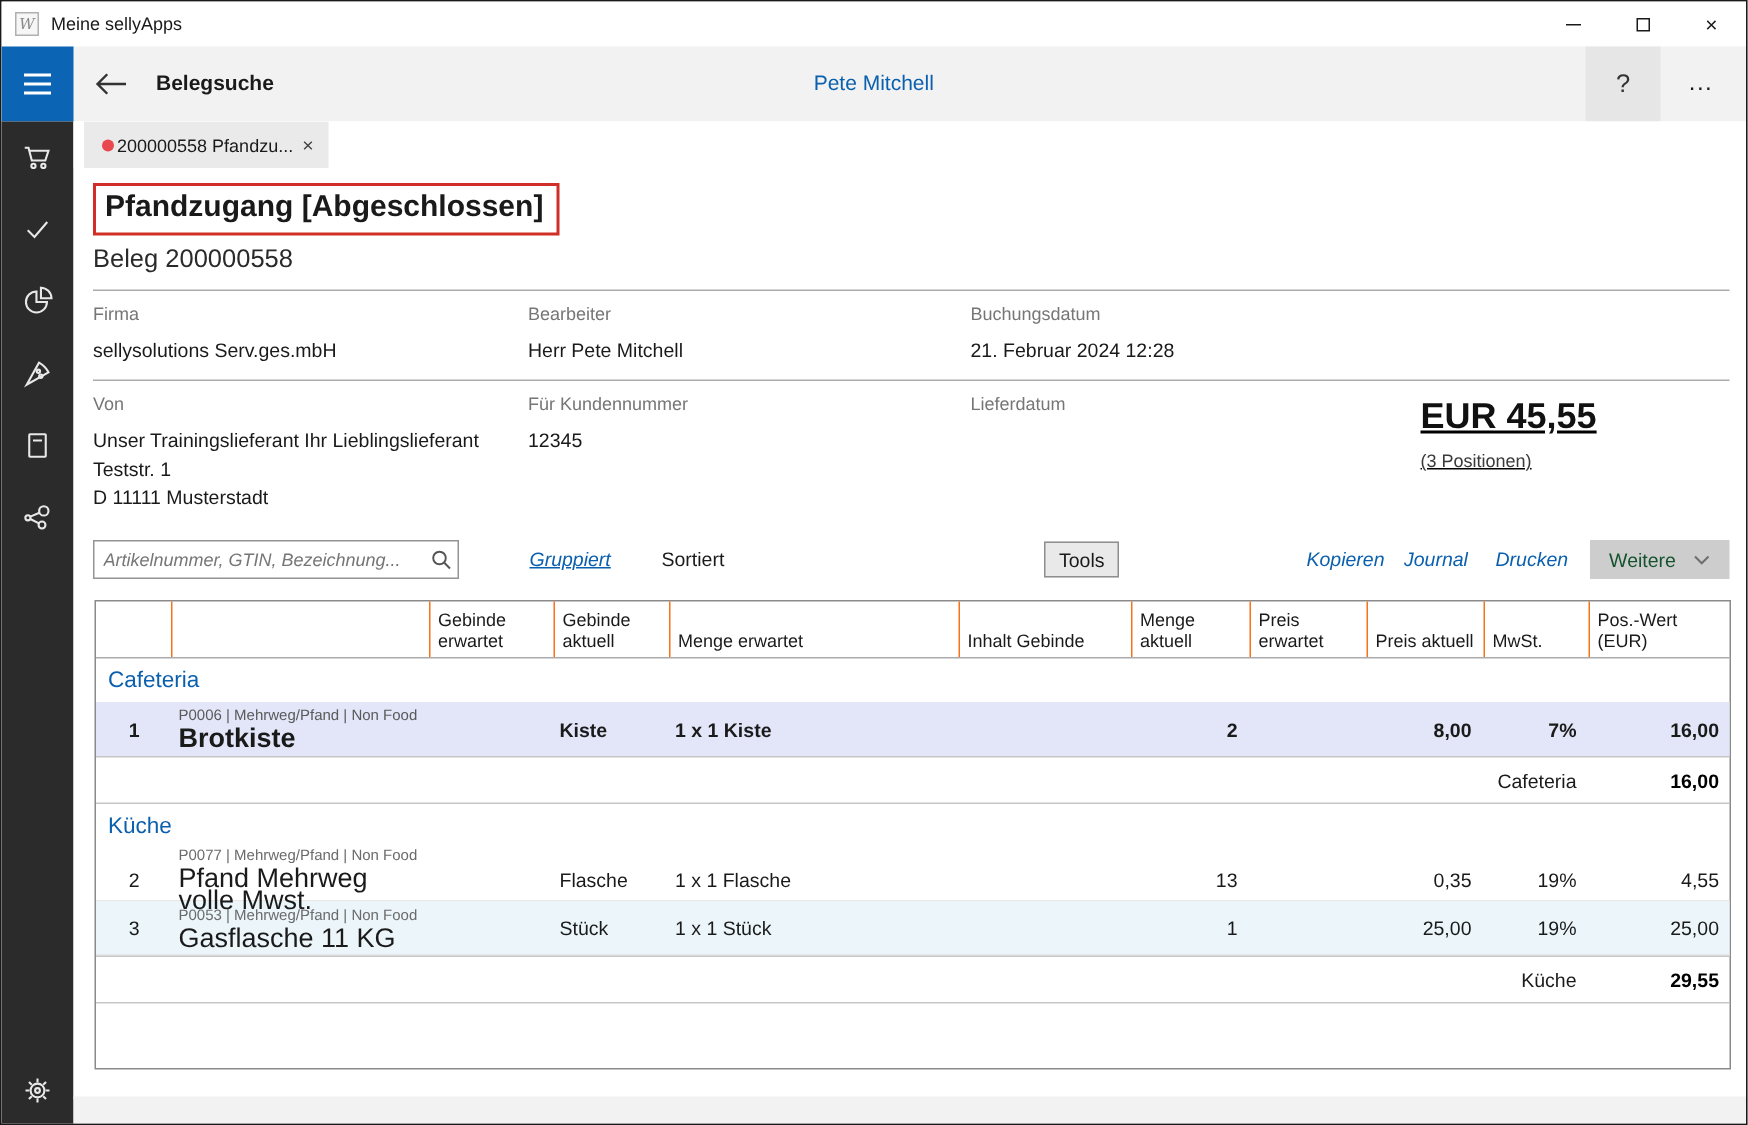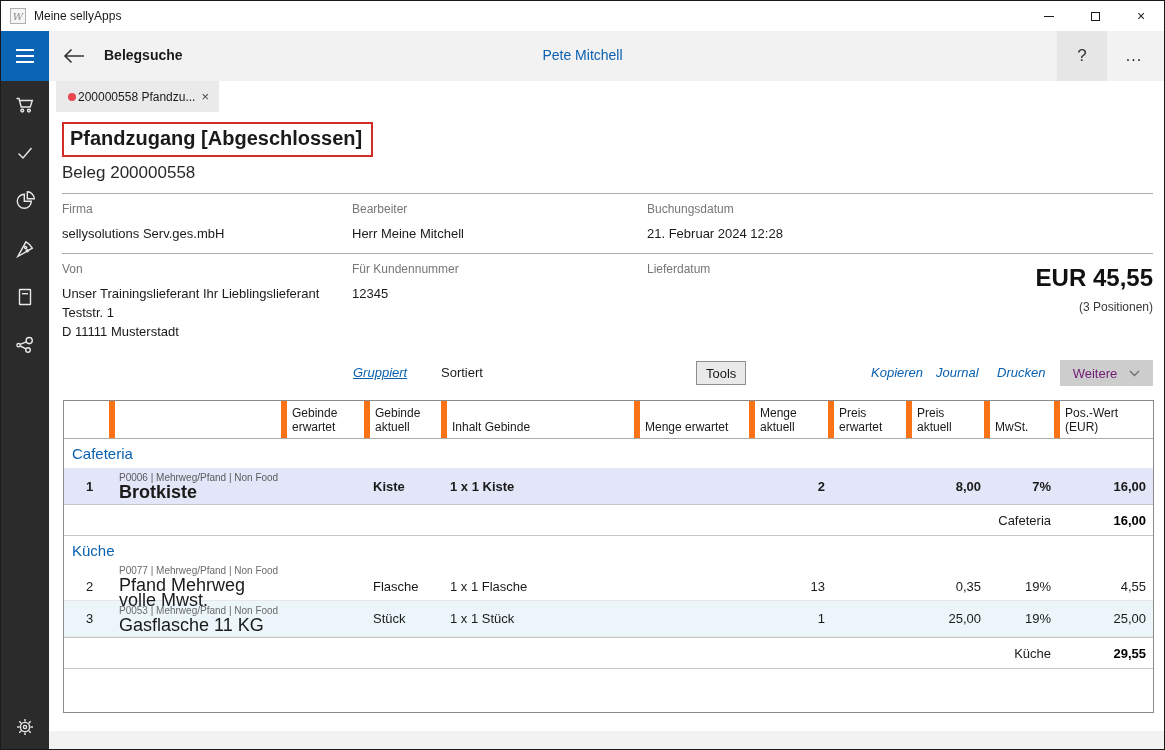--- a/index.html
+++ b/index.html
@@ -47,45 +47,45 @@
   
   .doc-title-box { display:inline-block; margin:10px 0 0 13px; border:2px solid #D02E26; padding:3px 9px 5px 6px; }
   .doc-title { font-size:20px; font-weight:bold; color:#1a1a1a; }
   .doc-number { margin:6px 0 0 13px; font-size:17px; color:#2a2a2a; }
 
   
   .info { margin:10px 13px 0 13px; }
   .info-row { display:grid; grid-template-columns:290px 295px 300px 1fr; border-top:1px solid #ABABAB; padding:8px 0 10px 0; }
   .lbl { font-size:12px; color:#767676; margin-bottom:8px; }
   .val { font-size:13px; color:#1a1a1a; line-height:19px; }
-  .total-cell { text-align:right; padding-top:2px; }
+  .total-cell { padding-top:2px;text-decoration:underline; }
   .total-amount { font-size:24px; font-weight:bold; color:#111; }
   .total-pos { font-size:12px; color:#3a3a3a; margin-top:8px; }
 
   
   .toolbar { position:relative; height:30px; margin-top:8px; }
   .search-box { position:absolute; left:13px; top:1px; width:244px; height:26px; border:1px solid #949494; background:#fff; display:flex; align-items:center; }
   .search-box input { flex:1; border:none; outline:none; font-family:"Liberation Sans", sans-serif; font-size:12px; padding:0 4px 0 6px; color:#1a1a1a; background:transparent; }
   .search-box input::placeholder { font-style:italic; color:#767676; }
   .search-icon { width:22px; display:flex; align-items:center; justify-content:center; }
   .tb-link { position:absolute; top:6px; font-size:13px; }
   .link-blue { color:#0A60AE; text-decoration:none;font-style:italic; }
   .gruppiert { left:304px; text-decoration:underline; }
   .sortiert { left:392px; color:#1a1a1a; }
   .tools-btn { position:absolute; left:647px; top:2px; height:24px; padding:0 9px; background:#E9E9E9; border:1px solid #8E8E8E; font-size:13px; color:#1a1a1a; display:flex; align-items:center; }
   .kopieren { left:822px; }
   .journal { left:887px; }
   .drucken { left:948px; }
-  .weitere-btn { position:absolute; left:1011px; top:1px; width:93px; height:26px; background:#CDCDCD; color:#701a75; font-size:13px; display:flex; align-items:center; justify-content:center; gap:12px; }
+  .weitere-btn { position:absolute; left:1011px; top:1px; width:93px; height:26px; background:#CDCDCD; color:#14532d; font-size:13px; display:flex; align-items:center; justify-content:center; gap:12px; }
 
   
   .postable { margin:11px 0 0 14px; width:1091px; height:313px; border:1px solid #8A8A8A; background:#fff; }
   .trow { display:grid; grid-template-columns:51px 172px 83px 77px 193px 115px 79px 78px 78px 70px 95px; }
   .thead { height:38px; border-bottom:1px solid #ABABAB; }
-  .th { font-size:12px; color:#1a1a1a; line-height:14px; padding:0 2px 4px 5px; display:flex; align-items:flex-end; border-right:6px solid #f97316; }
+  .th { font-size:12px; color:#1a1a1a; line-height:14px; padding:0 2px 4px 5px; display:flex; align-items:flex-end; border-right:1px solid #f97316; }
   .th:last-child { border-right:none; }
   .group-hdr { height:29px; display:flex; align-items:center; padding-left:8px; font-size:15px; color:#0A60AE; }
   .item-row { height:36px; align-items:center; border-bottom:1px solid #E7E7E7; font-size:13px; color:#1a1a1a; }
   .item-row.selected { background:#E2E6F8; font-weight:bold; border-bottom:none; }
   .item-row.altrow { background:#EBF5FA; }
   .cell-num { text-align:center; font-size:13px; }
   .cell-desc { padding-left:4px; }
   .cell-meta { font-size:10px; color:#6b6b6b; line-height:12px; font-weight:normal; }
   .item-row.selected .cell-meta { color:#5a5a5a; }
   .cell-name { font-size:18px; line-height:15px; margin-top:1px; }
@@ -213,21 +213,21 @@
     <div class="doc-number">Beleg 200000558</div>
 
     <div class="info">
       <div class="info-row">
         <div>
           <div class="lbl">Firma</div>
           <div class="val">sellysolutions Serv.ges.mbH</div>
         </div>
         <div>
           <div class="lbl">Bearbeiter</div>
-          <div class="val">Herr Meine Mitchell</div>
+          <div class="val">Herr Pete Mitchell</div>
         </div>
         <div>
           <div class="lbl">Buchungsdatum</div>
           <div class="val">21. Februar 2024 12:28</div>
         </div>
         <div></div>
       </div>
       <div class="info-row">
         <div>
           <div class="lbl">Von</div>
@@ -243,20 +243,29 @@
           <div class="lbl">Lieferdatum</div>
         </div>
         <div class="total-cell">
           <div class="total-amount">EUR 45,55</div>
           <div class="total-pos">(3 Positionen)</div>
         </div>
       </div>
     </div>
 
     <div class="toolbar">
+      <div class="search-box">
+        <input type="text" placeholder="Artikelnummer, GTIN, Bezeichnung..." style="">
+        <span class="search-icon">
+          <svg width="14" height="14" viewBox="0 0 14 14">
+              <circle cx="6" cy="6" r="4.2" stroke="#555" fill="none" stroke-width="1.3"></circle>
+              <line x1="9.2" y1="9.2" x2="13" y2="13" stroke="#555" stroke-width="1.3"></line>
+            </svg>
+        </span>
+      </div>
       <a class="tb-link link-blue gruppiert" href="#">Gruppiert</a>
       <span class="tb-link sortiert">Sortiert</span>
       <div class="tools-btn">
           <span>Tools</span>
         </div>
       <a class="tb-link link-blue kopieren" href="#">Kopieren</a>
       <a class="tb-link link-blue journal" href="#">Journal</a>
       <a class="tb-link link-blue drucken" href="#">Drucken</a>
       <div class="weitere-btn">
         <span>Weitere</span>
@@ -265,22 +274,22 @@
           </svg>
       </div>
     </div>
 
     <div class="postable">
       <div class="trow thead">
         <div class="th"></div>
         <div class="th"></div>
         <div class="th">Gebinde erwartet</div>
         <div class="th">Gebinde aktuell</div>
+        <div class="th">Menge erwartet</div>
         <div class="th">Inhalt Gebinde</div>
-        <div class="th">Menge erwartet</div>
         <div class="th">Menge aktuell</div>
         <div class="th">Preis erwartet</div>
         <div class="th">Preis aktuell</div>
         <div class="th">MwSt.</div>
         <div class="th">Pos.-Wert (EUR)</div>
       </div>
 
       <div class="group-hdr">Cafeteria</div>
       <div class="trow item-row selected">
         <div class="cell-num">1</div>

